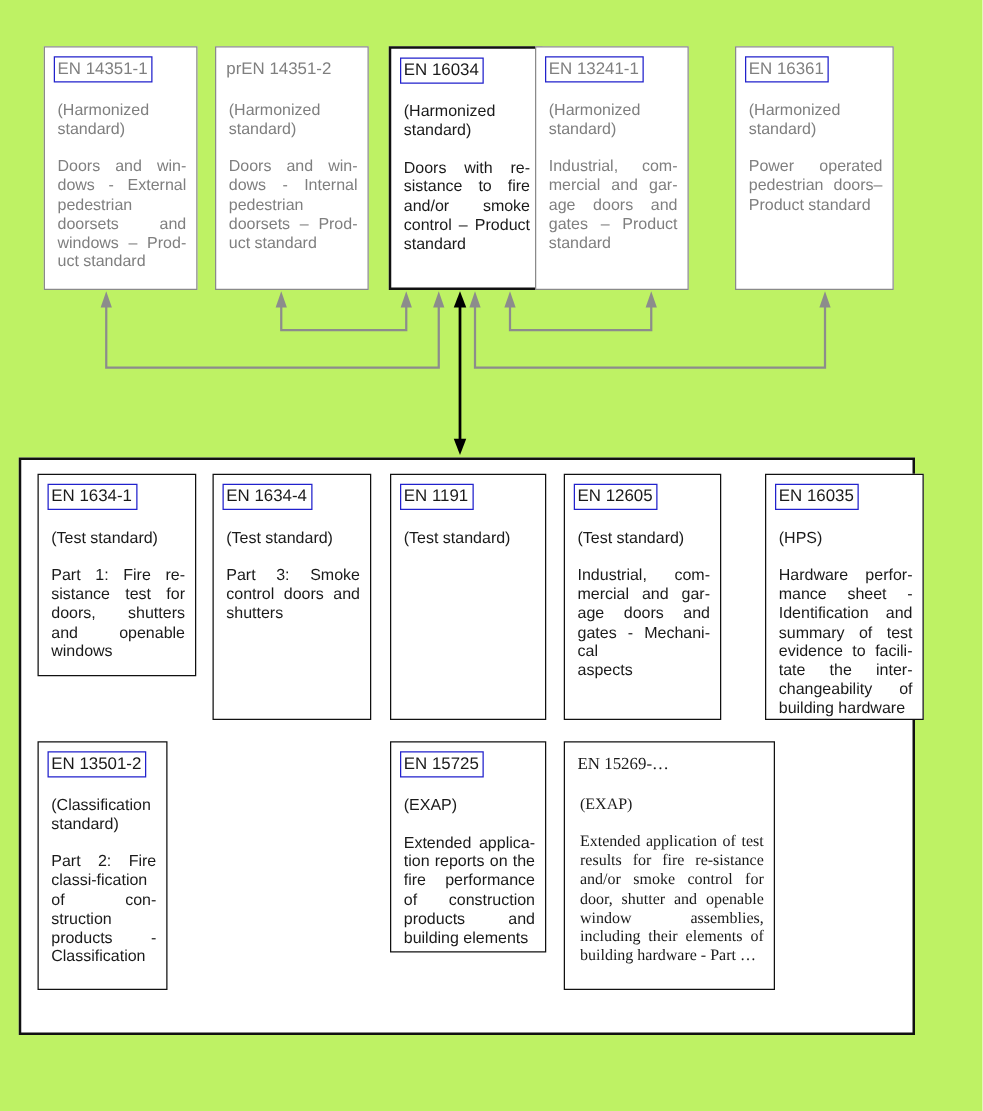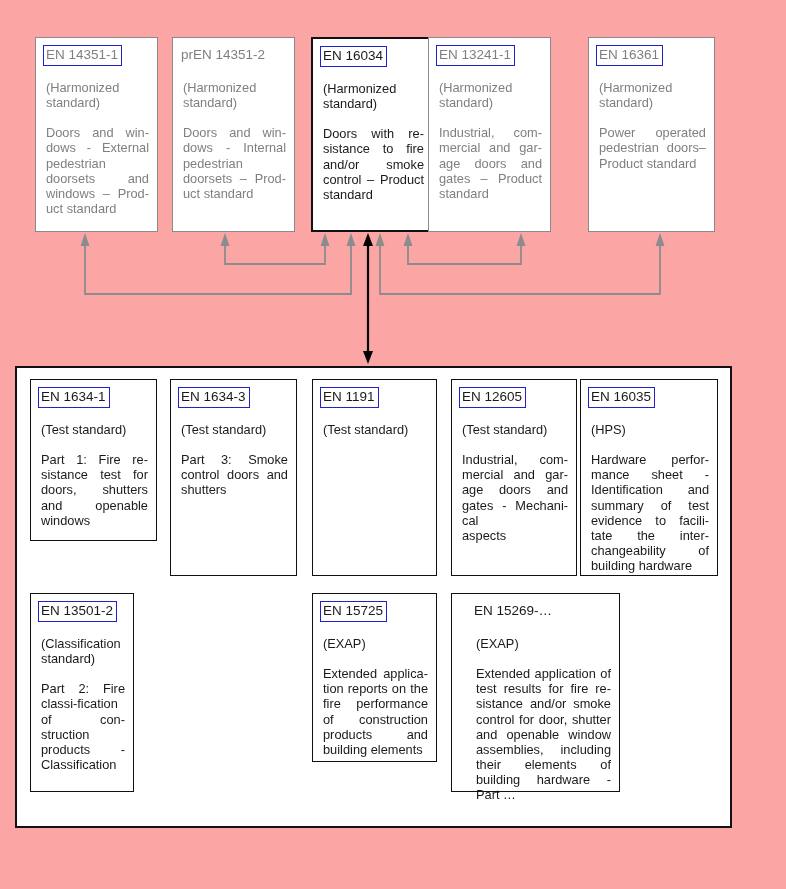--- a/index.html
+++ b/index.html
@@ -1,17 +1,17 @@
 <!DOCTYPE html>
 <html><head>
 <meta charset="utf-8">
 <style>
   html,body { margin:0; padding:0; background:#ffffff; }
   .page {
-    position:relative; width:786px; height:889px; background:#fca5a5;
+    position:relative; width:786px; height:889px; background:#bef264;
     font-family:"Liberation Sans","DejaVu Sans",sans-serif; color:#1a1a1a;
     overflow:hidden;
   }
   .std-box {
     position:absolute; box-sizing:border-box;
     width:123px; height:195px; background:#ffffff;
     border:1px solid #858585; padding:7px 8px 6px 10px;
   }
   .std-box.gray  { color:#7f7f7f; border-color:#8a8a8a; }
   .std-box.black { color:#1a1a1a; border:2px solid #111111; }
@@ -96,55 +96,55 @@
 
   <div class="container-box"></div>
 
   <div class="std-box dark" style="left:30px; top:379px; width:127px; height:162px;">
     <div class="box-title"><span class="link-rect">EN 1634-1</span></div>
     <div class="box-cat">(Test standard)</div>
     <div class="box-desc">Part 1: Fire re-sistance test for doors, shutters and openable windows</div>
   </div>
 
   <div class="std-box dark" style="left:170px; top:379px; width:127px; height:197px;">
-    <div class="box-title"><span class="link-rect">EN 1634-3</span></div>
+    <div class="box-title"><span class="link-rect">EN 1634-4</span></div>
     <div class="box-cat">(Test standard)</div>
     <div class="box-desc">Part 3: Smoke control doors and shutters</div>
   </div>
 
   <div class="std-box dark" style="left:312px; top:379px; width:125px; height:197px;">
     <div class="box-title"><span class="link-rect">EN 1191</span></div>
     <div class="box-cat">(Test standard)</div>
   </div>
 
   <div class="std-box dark" style="left:451px; top:379px; width:126px; height:197px;">
     <div class="box-title"><span class="link-rect">EN 12605</span></div>
     <div class="box-cat">(Test standard)</div>
     <div class="box-desc">Industrial, com-mercial and gar-age doors and gates - Mechani-cal
 aspects</div>
   </div>
 
-  <div class="std-box dark" style="left:580px; top:379px; width:138px; height:197px;">
+  <div class="std-box dark" style="left:612px; top:379px; width:127px; height:197px;">
     <div class="box-title"><span class="link-rect">EN 16035</span></div>
     <div class="box-cat">(HPS)</div>
     <div class="box-desc">Hardware perfor-mance sheet - Identification and summary of test evidence to facili-tate the inter-changeability of building hardware</div>
   </div>
 
   <div class="std-box dark" style="left:30px; top:593px; width:104px; height:199px;">
     <div class="box-title"><span class="link-rect">EN 13501-2</span></div>
     <div class="box-cat">(Classification standard)</div>
     <div class="box-desc">Part 2: Fire classi-fication of con-struction products - Classification</div>
   </div>
 
   <div class="std-box dark" style="left:312px; top:593px; width:125px; height:169px;">
     <div class="box-title"><span class="link-rect">EN 15725</span></div>
     <div class="box-cat">(EXAP)</div>
     <div class="box-desc">Extended applica-tion reports on the fire performance of construction products and building elements</div>
   </div>
 
-  <div class="std-box dark" style="left:451px; top:593px; width:169px; height:199px; padding-left:24px;">
+  <div class="std-box dark" style="left:451px; top:593px; width:169px; height:199px; padding-left:12px;font-family:Liberation Serif, serif;">
     <div class="box-title"><span class="no-rect">EN 15269-…</span></div>
     <div class="box-cat">(EXAP)</div>
     <div class="box-desc">Extended application of test results for fire re-sistance and/or smoke control for door, shutter and openable window assemblies, including their elements of building hardware - Part …</div>
   </div>
 
 
 </div>
 
 </body></html>

